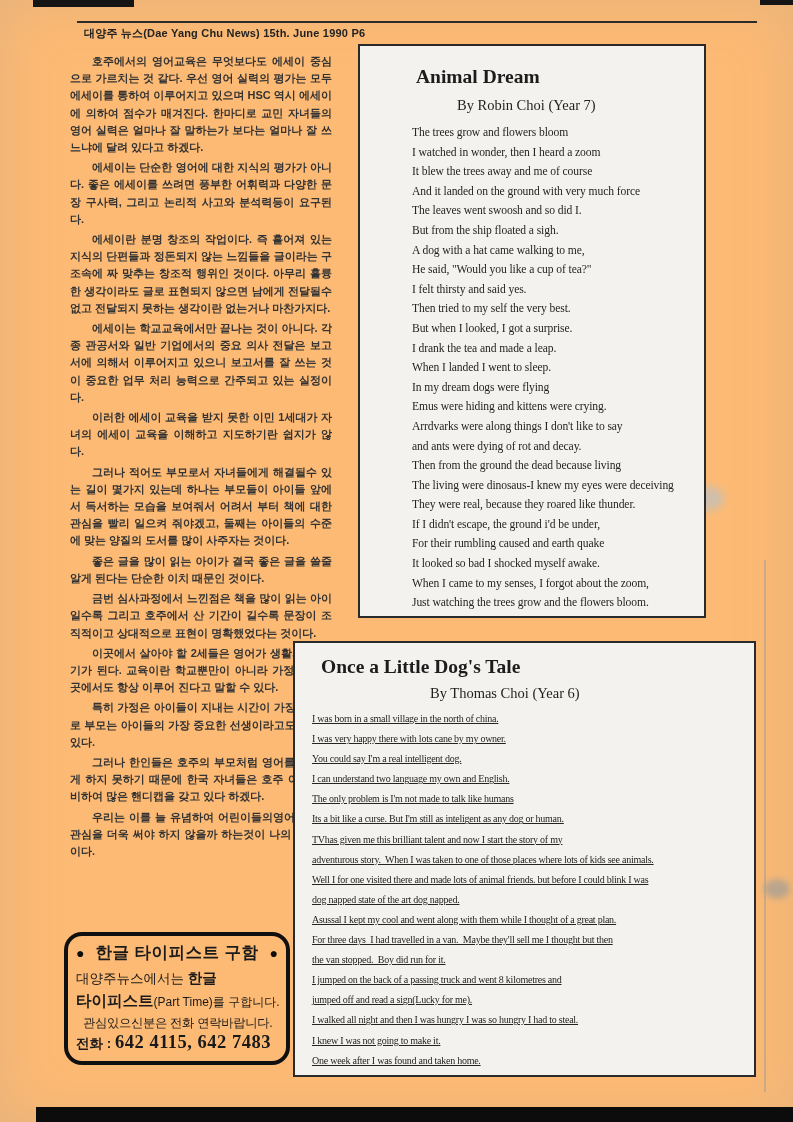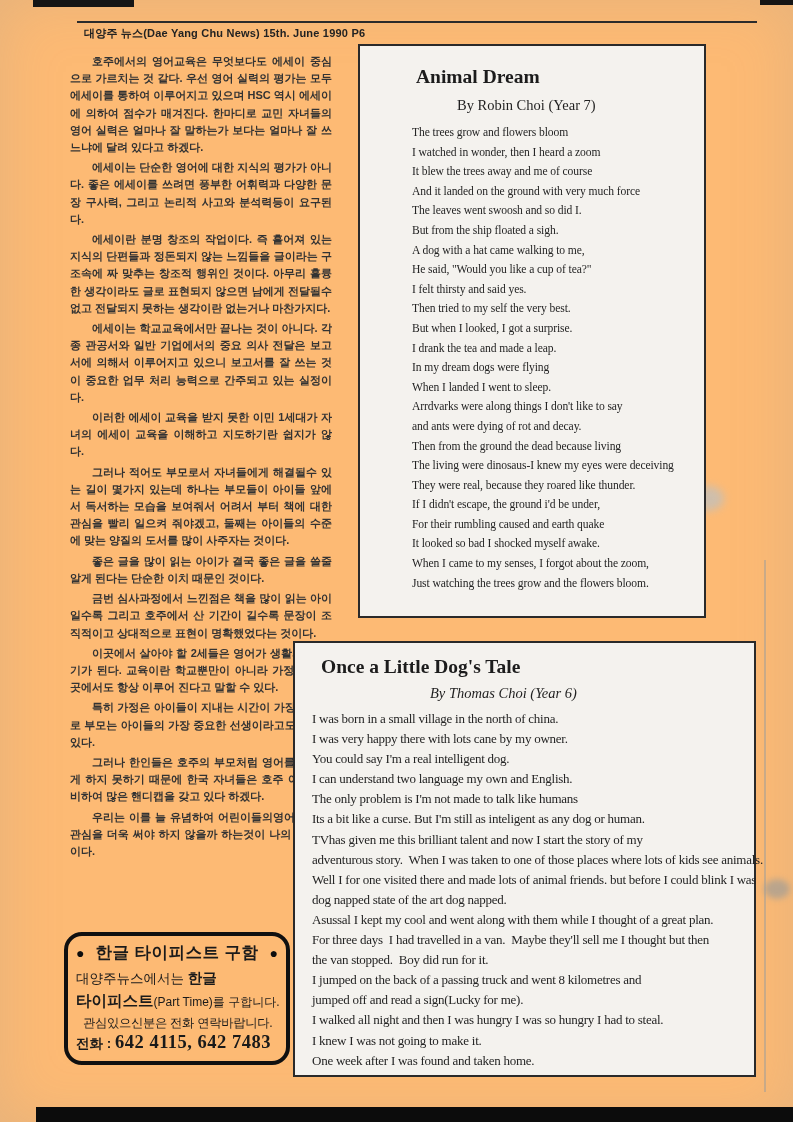--- a/index.html
+++ b/index.html
@@ -40,29 +40,29 @@
 
   
   .box{position:absolute;border:2.5px solid #2a2a2a;background:#f4f2ee;box-sizing:border-box;}
   .box1{left:358px;top:44px;width:348px;height:574px;}
   .box2{left:293px;top:641px;width:463px;height:436px;}
   .ebox-title{font-family:"Liberation Serif",serif;font-weight:bold;color:#1c1c1c;font-size:19.5px;}
   .box1 .ebox-title{margin:20px 0 0 56px;}
   .box2 .ebox-title{margin:13px 0 0 26px;}
   .ebox-byline{font-family:"Liberation Serif",serif;color:#1f1f1f;font-size:14.5px;}
   .box1 .ebox-byline{margin:9px 0 9px 97px;}
-  .box2 .ebox-byline{margin:7px 0 7px 135px;font-style:italic;}
+  .box2 .ebox-byline{margin:7px 0 7px 135px;}
   .poem{margin-left:52px;}
   .story{margin-left:17px;}
   .pline{
     font-family:"Liberation Serif",serif;color:#242424;
     white-space:pre;letter-spacing:-0.1px;
   }
   .poem .pline{font-size:11.6px;line-height:19.6px;}
-  .story .pline{font-size:13px;line-height:20.1px;letter-spacing:-0.25px;}
+  .story .pline{font-size:10px;line-height:20.1px;letter-spacing:-0.25px;text-decoration:underline;}
 
   
   .adbox{
     position:absolute;left:64px;top:932px;width:226px;height:133px;
     border:4.5px solid #101010;border-radius:18px;box-sizing:border-box;
     padding:6px 8px 4px 8px;color:#1a1a1a;
   }
   .ad-title-row{display:flex;align-items:center;justify-content:space-between;}
   .ad-bullet{font-size:14px;line-height:14px;color:#0d0d0d;}
   .ad-title{font-size:16.5px;font-weight:800;letter-spacing:.5px;white-space:nowrap;}
@@ -120,22 +120,23 @@
       <div class="pline">It blew the trees away and me of course</div>
       <div class="pline">And it landed on the ground with very much force</div>
       <div class="pline">The leaves went swoosh and so did I.</div>
       <div class="pline">But from the ship floated a sigh.</div>
       <div class="pline">A dog with a hat came walking to me,</div>
       <div class="pline">He said, "Would you like a cup of tea?"</div>
       <div class="pline">I felt thirsty and said yes.</div>
       <div class="pline">Then tried to my self the very best.</div>
       <div class="pline">But when I looked, I got a surprise.</div>
       <div class="pline">I drank the tea and made a leap.</div>
+      <div class="pline">When I landed I went to sleep.</div>
       <div class="pline">In my dream dogs were flying</div>
-      <div class="pline">When I landed I went to sleep.</div>
+      <div class="pline">Emus were hiding and kittens were crying.</div>
       <div class="pline">Arrdvarks were along things I don't like to say</div>
       <div class="pline">and ants were dying of rot and decay.</div>
       <div class="pline">Then from the ground the dead because living</div>
       <div class="pline">The living were dinosaus-I knew my eyes were deceiving</div>
       <div class="pline">They were real, because they roared like thunder.</div>
       <div class="pline">If I didn't escape, the ground i'd be under,</div>
       <div class="pline">For their rumbling caused and earth quake</div>
       <div class="pline">It looked so bad I shocked myself awake.</div>
       <div class="pline">When I came to my senses, I forgot about the zoom,</div>
       <div class="pline">Just watching the trees grow and the flowers bloom.</div>

